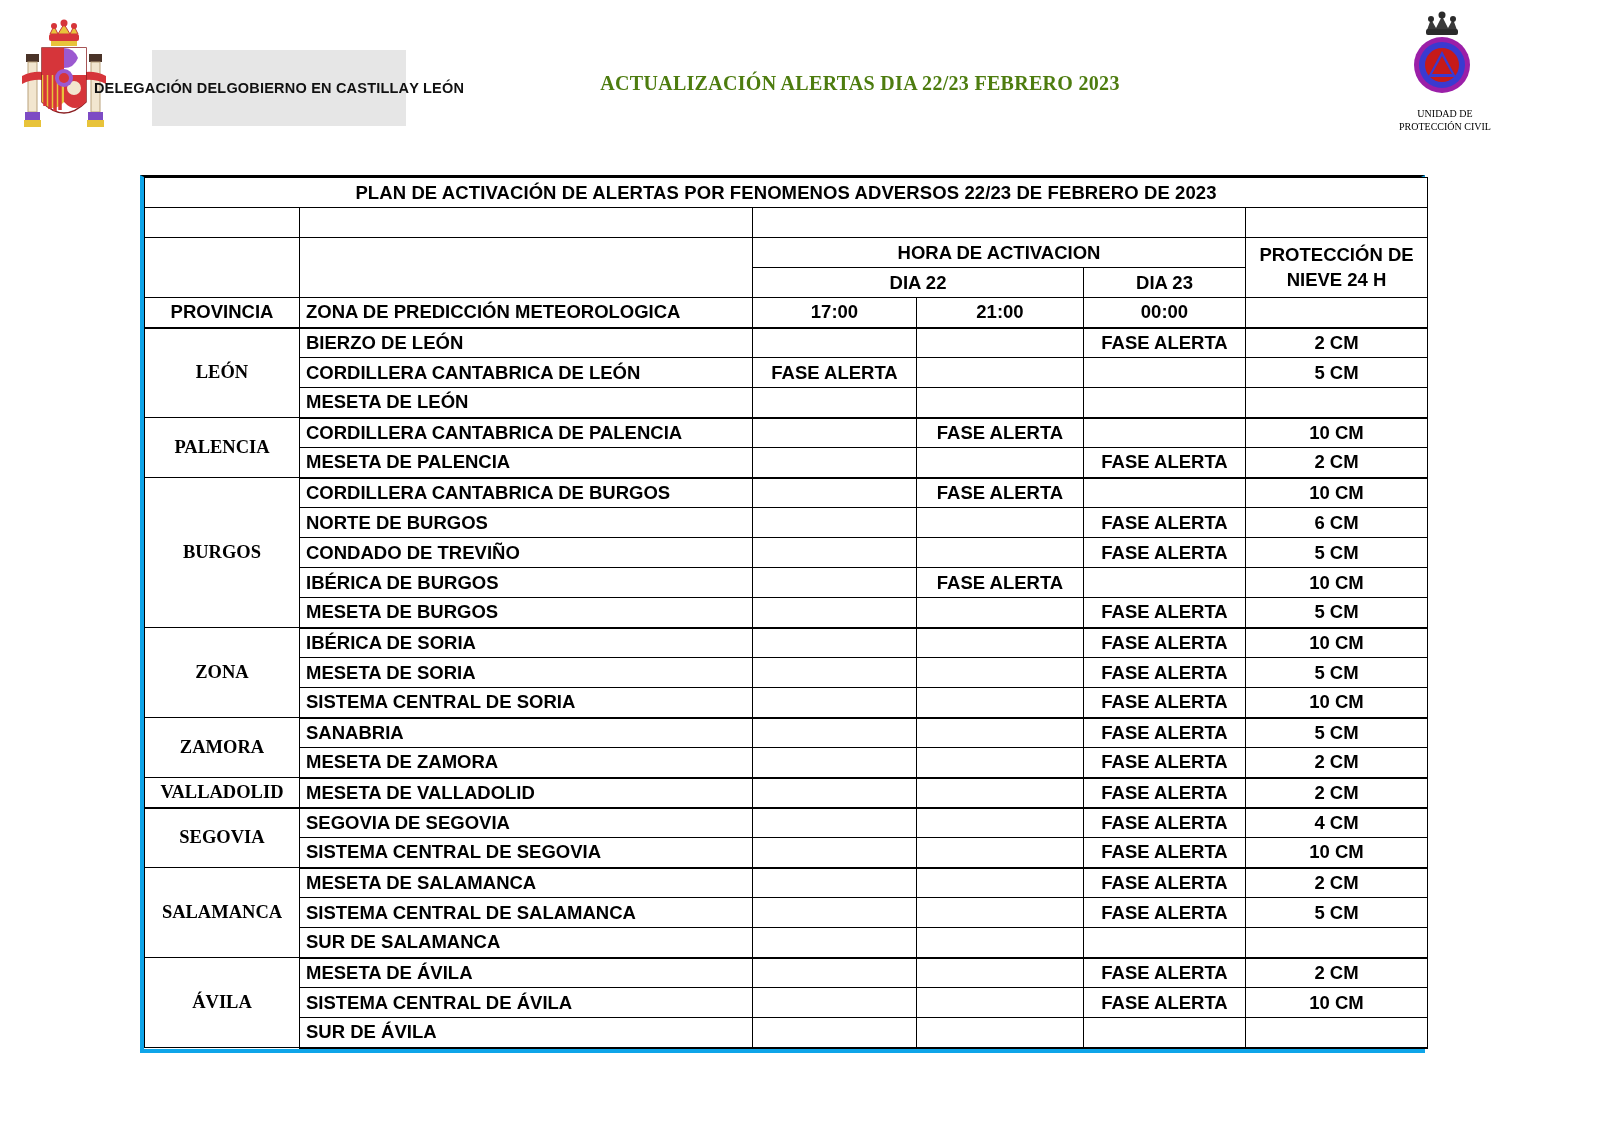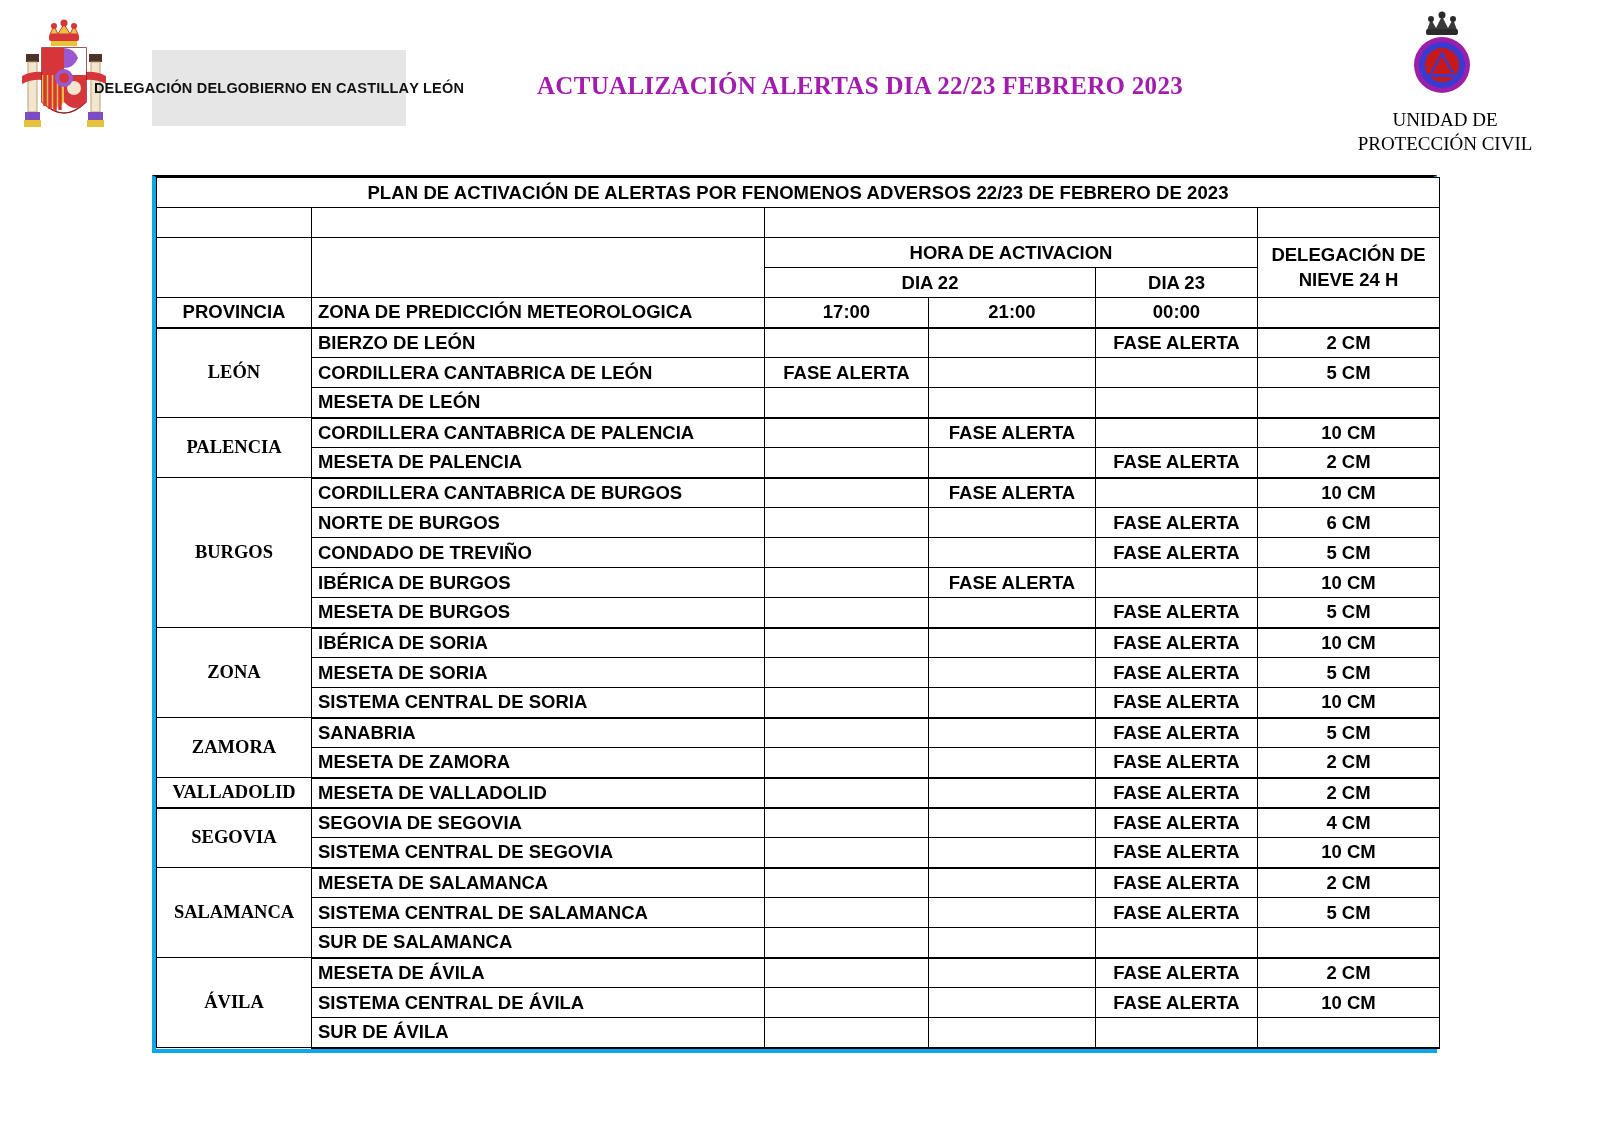--- a/index.html
+++ b/index.html
@@ -31,35 +31,35 @@
   }
   #delegacion-box .ln {
     font-size: 14.5px; font-weight: bold; color: #111; letter-spacing: 0.2px;
     text-align: center; white-space: nowrap;
   }
 
   #doc-title {
     position: absolute; left: 460px; top: 72px; width: 800px;
     text-align: center;
     font-family: "Liberation Serif", serif;
-    font-size: 25px; font-weight: bold; color: #a21caf;
+    font-size: 20px; font-weight: bold; color: #4d7c0f;
     letter-spacing: 0.3px;
   }
 
   #pc-logo { position: absolute; left: 1395px; top: 8px; width: 95px; height: 95px; }
   #pc-caption {
     position: absolute; left: 1320px; top: 108px; width: 250px;
     text-align: center;
     font-family: "Liberation Serif", serif;
-    font-size: 19px; color: #000; line-height: 1.28;
+    font-size: 10px; color: #000; line-height: 1.28;
   }
 
   
   #sheet {
-    position: absolute; left: 152px; top: 175px;
+    position: absolute; left: 140px; top: 175px;
     width: 1285px;
     border: 4px solid #0ea5e9;
     border-top: 2px solid #000;
   }
   table.grid { border-collapse: collapse; width: 100%; table-layout: fixed; }
   table.grid td {
     border: 1px solid #000;
     font-size: 18.5px;
     font-weight: bold;
     color: #000;
@@ -218,21 +218,21 @@
           <td class="blank"></td>
           <td class="blank"></td>
           <td class="blank" colspan="3"></td>
           <td class="blank"></td>
         </tr>
         <tr>
           <td class="blank-nb" rowspan="2"></td>
           <td class="blank-nb" rowspan="2"></td>
           <td class="hora" colspan="3">HORA DE ACTIVACION</td>
           <td class="prev-head" rowspan="2">
-            <span>DELEGACIÓN DE</span><br>
+            <span>PROTECCIÓN DE</span><br>
             <span>NIEVE 24 H</span>
           </td>
         </tr>
         <tr>
           <td class="dia" colspan="2">DIA 22</td>
           <td class="dia">DIA 23</td>
         </tr>
         <tr class="thick">
           <td class="colhead ctr">PROVINCIA</td>
           <td class="colhead">ZONA DE PREDICCIÓN METEOROLOGICA</td>

